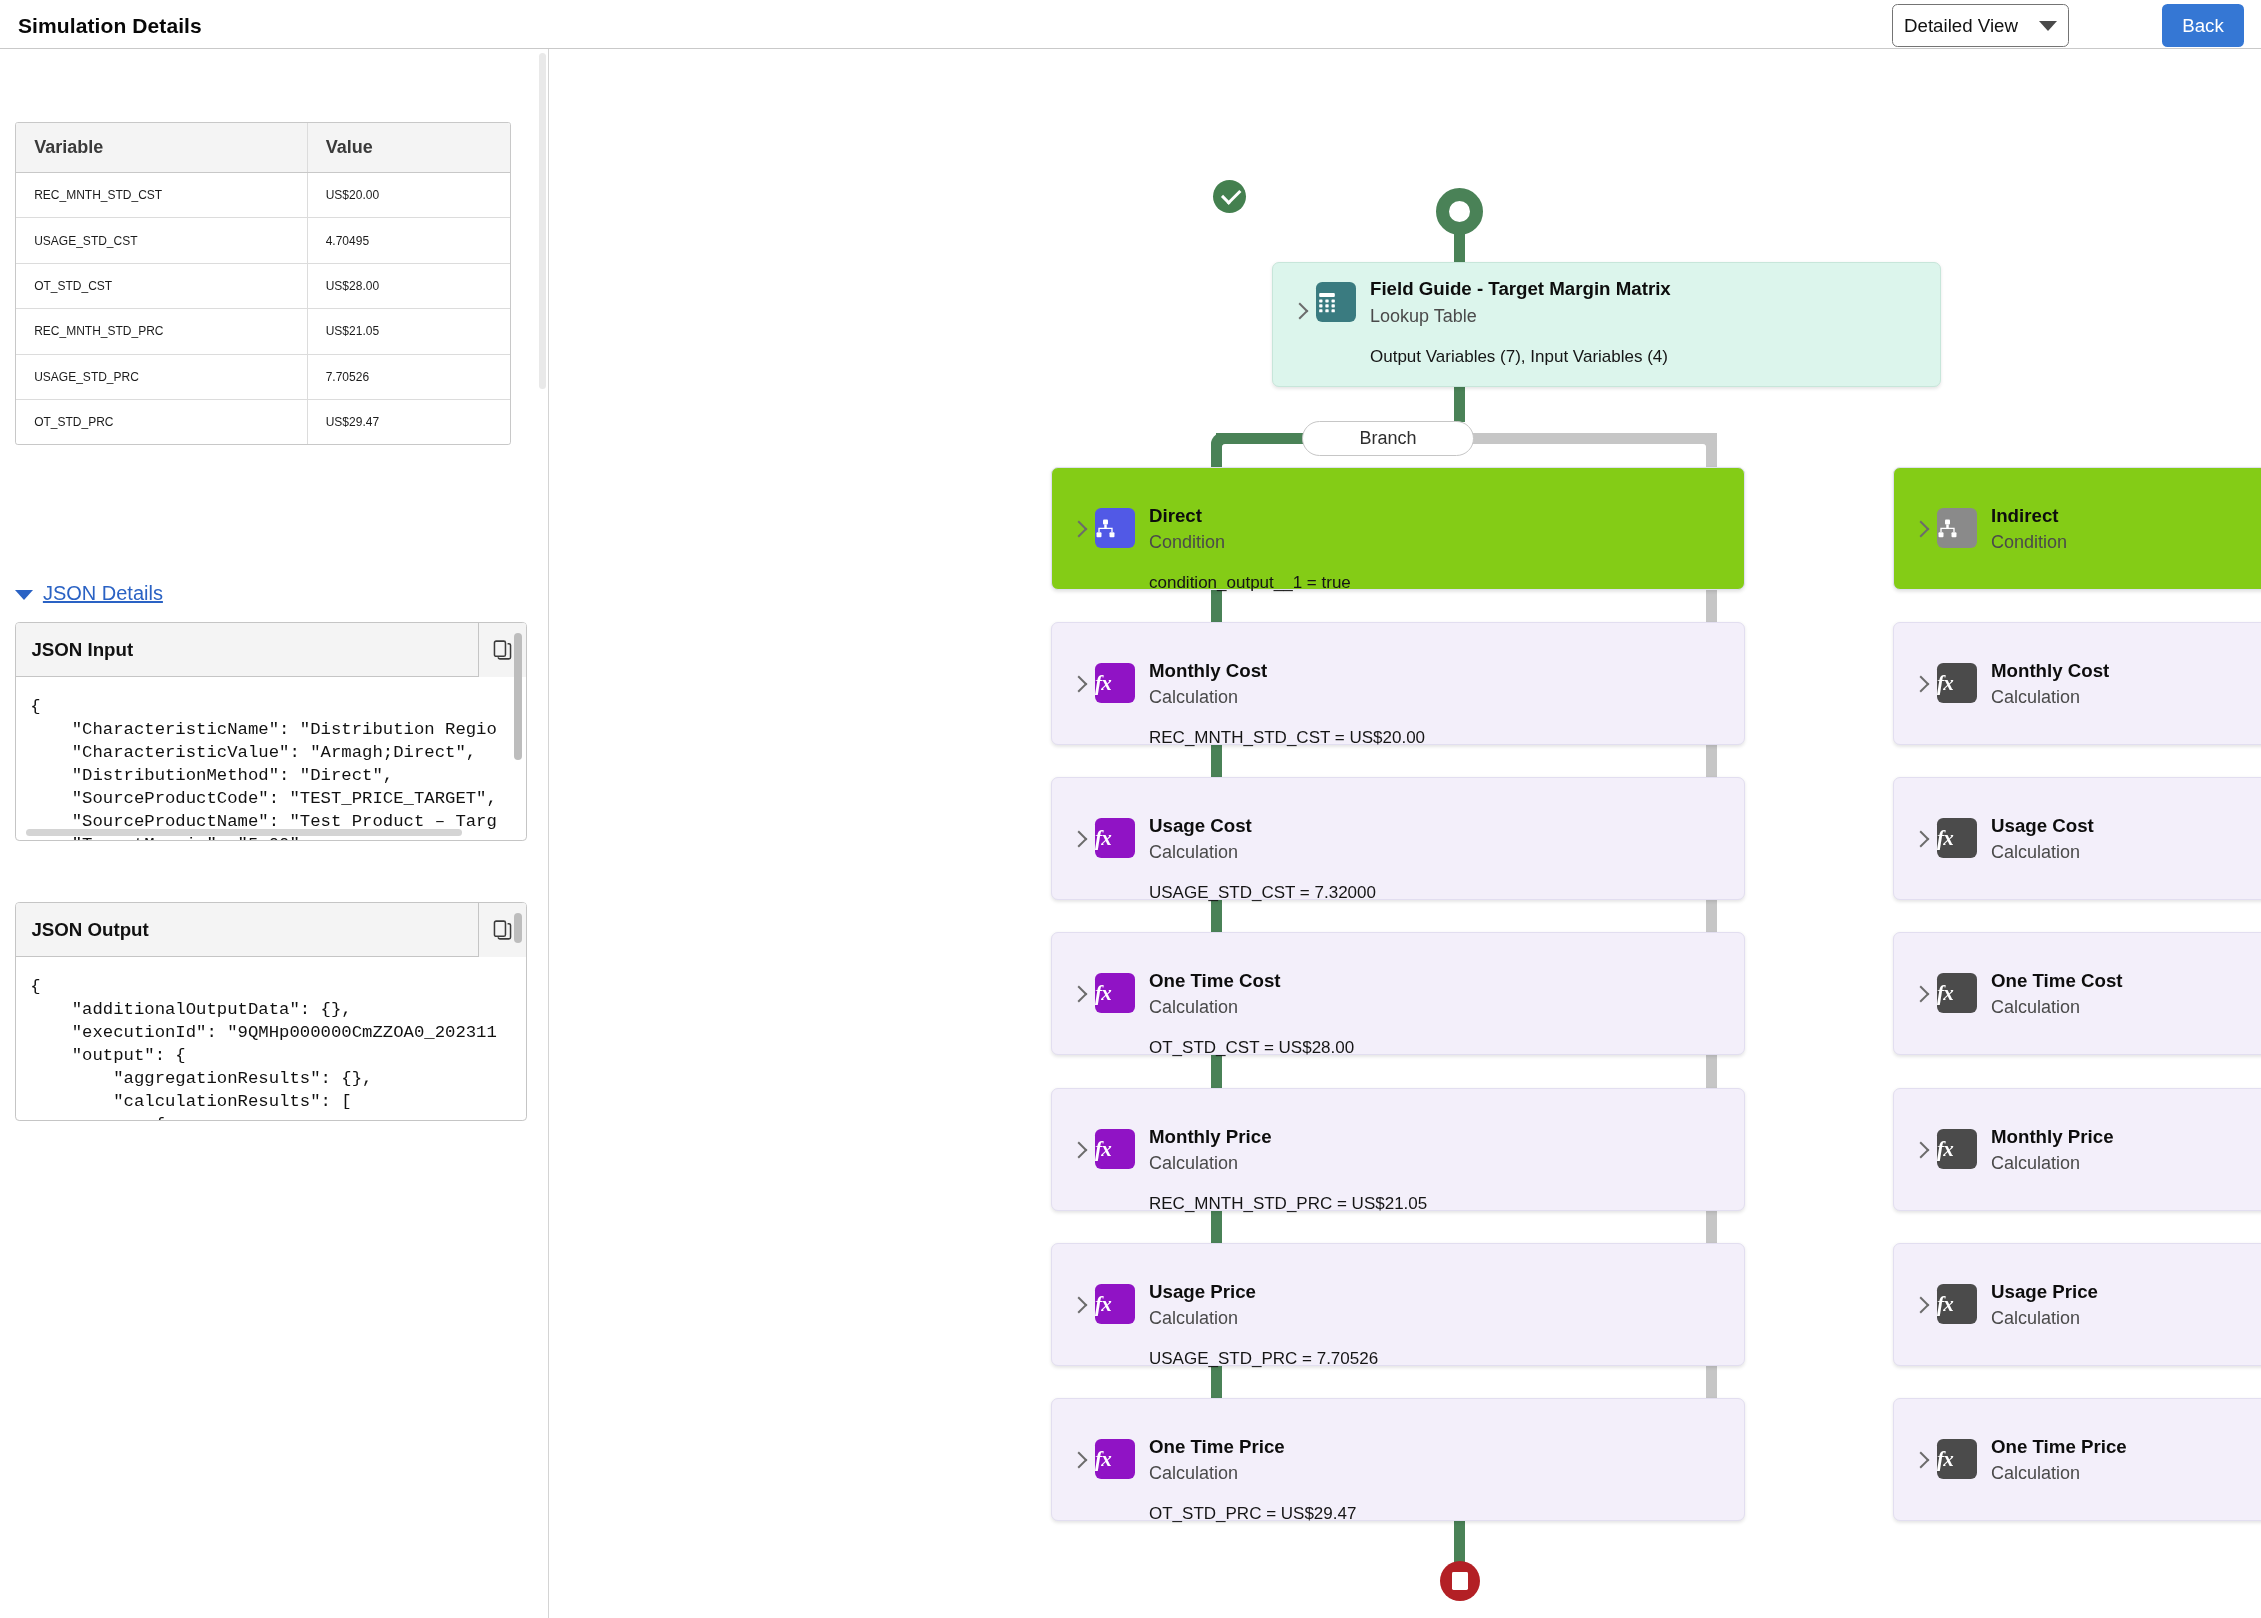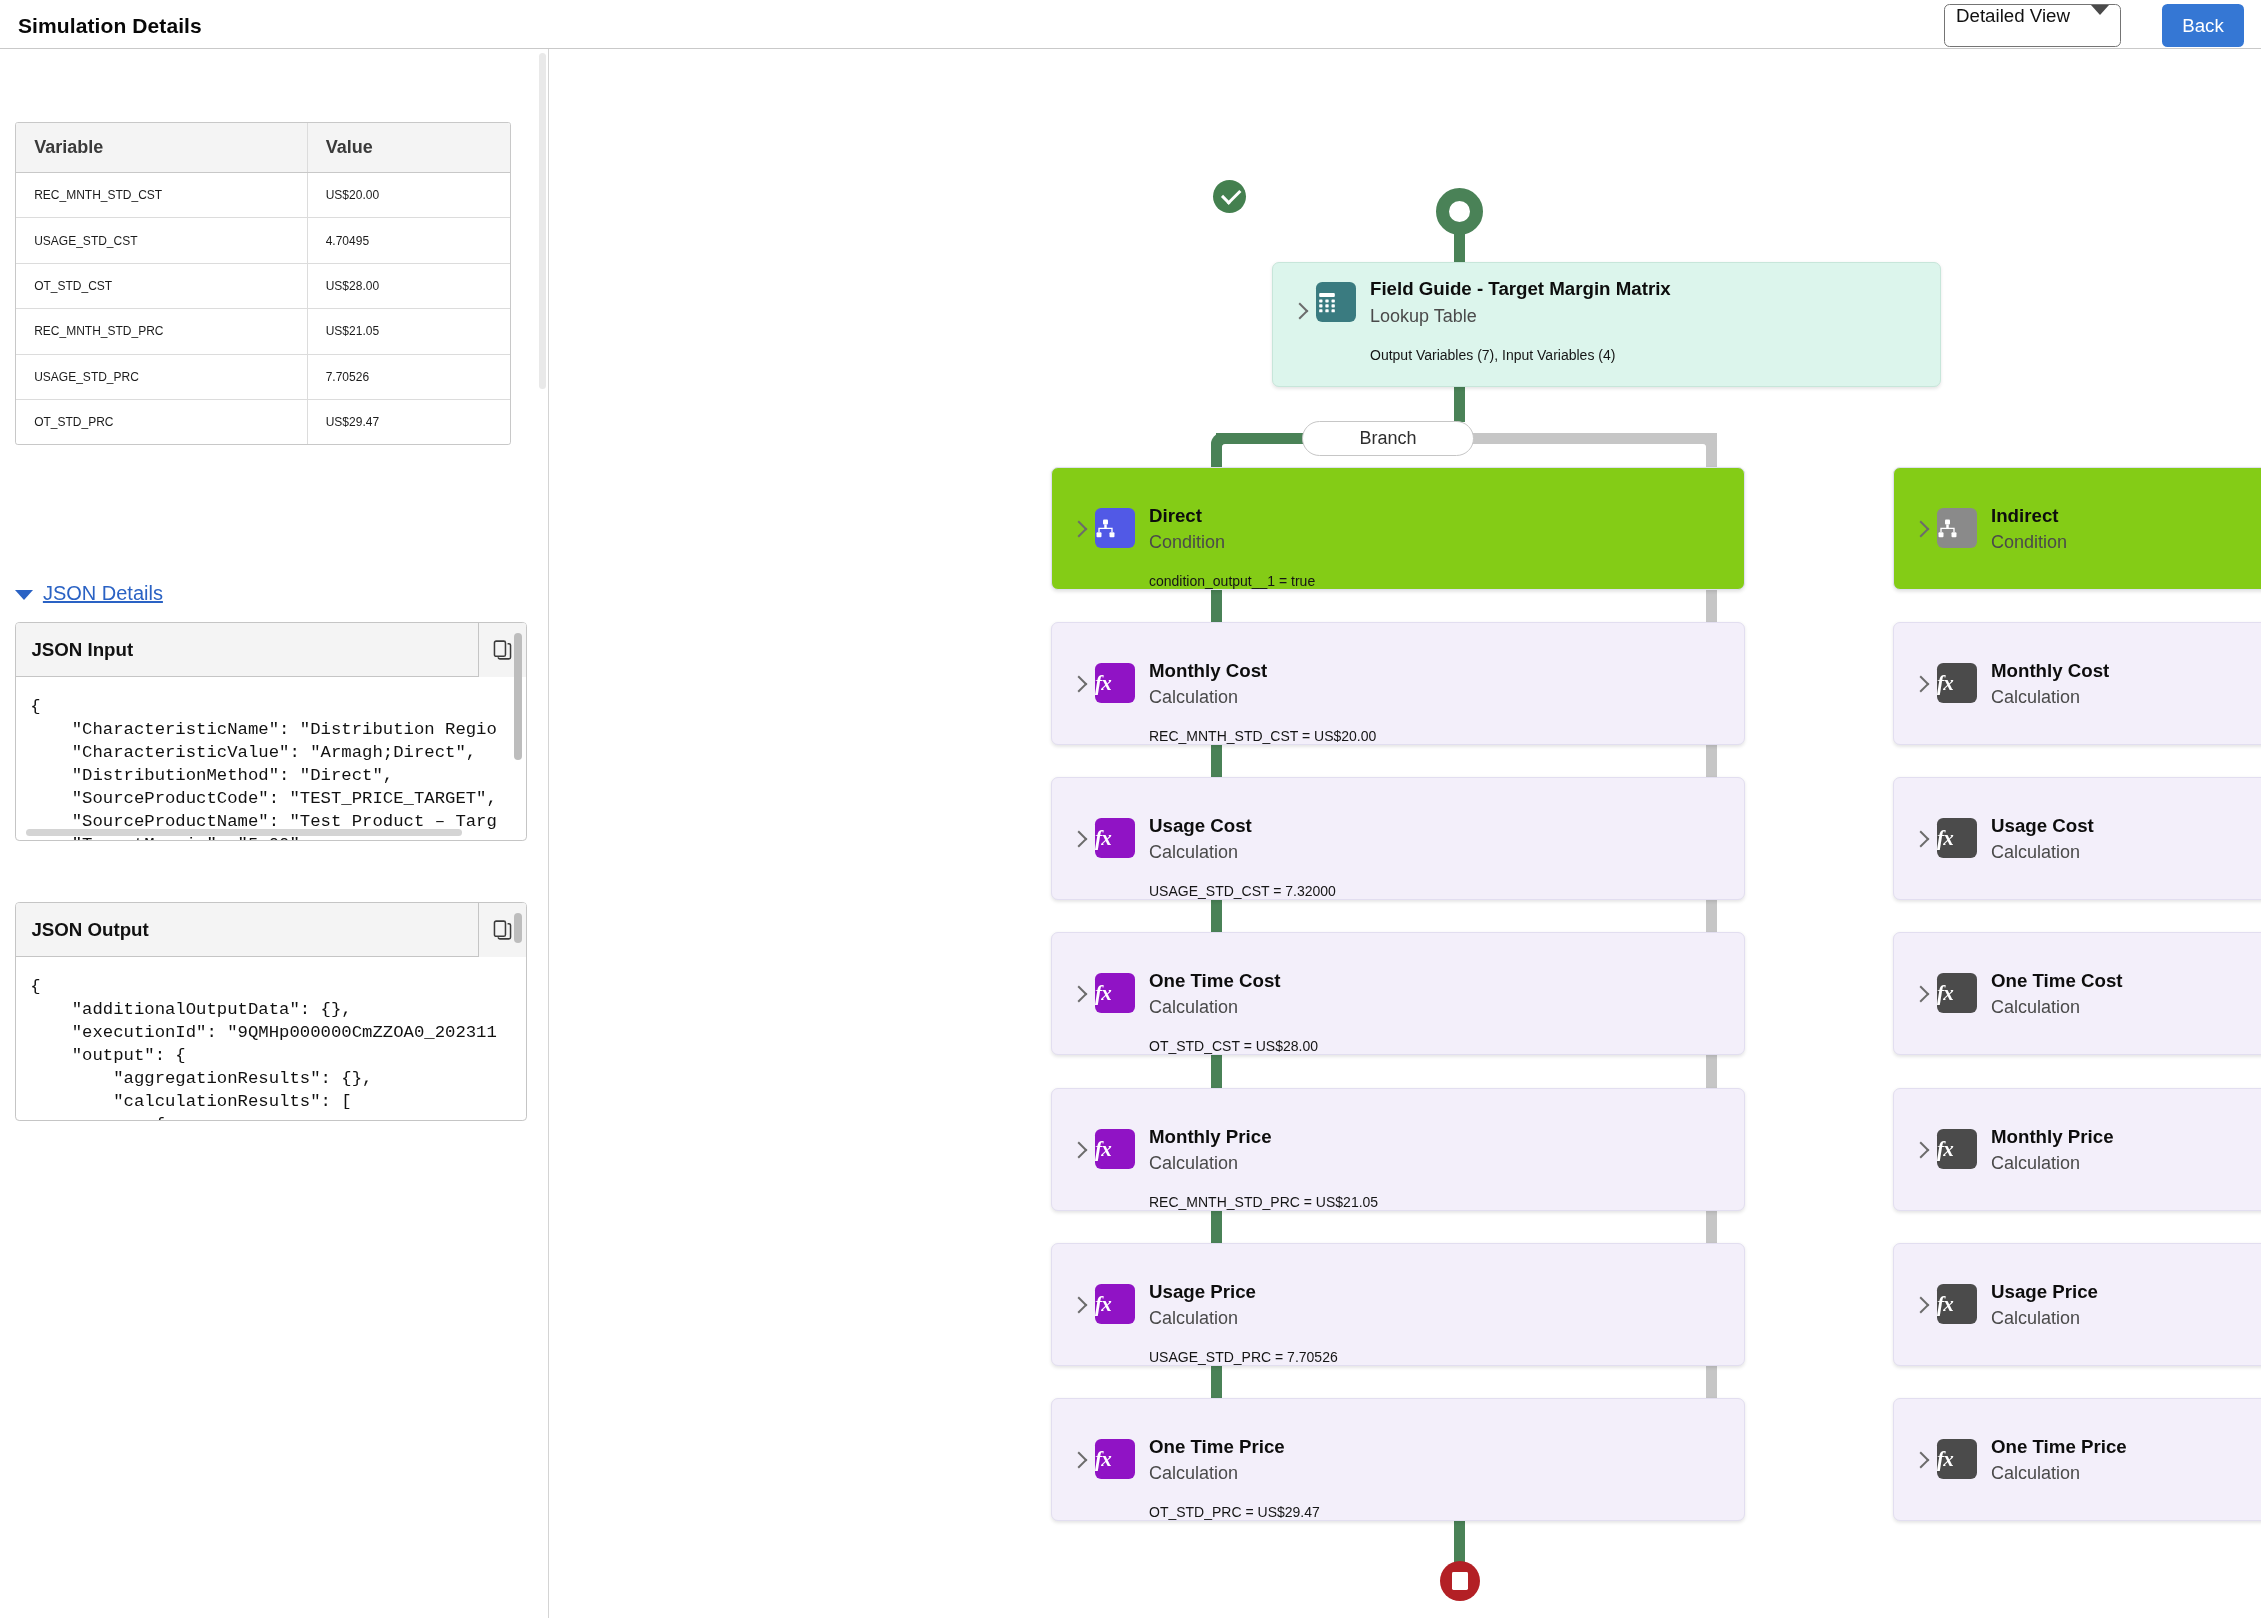--- a/index.html
+++ b/index.html
@@ -18,25 +18,25 @@
     position: absolute; left: 0; top: 0; width: 2261px; height: 49px;
     background: #ffffff;
     border-bottom: 1.4px solid #c9c9c9;
   }
   #header-title {
     position: absolute; left: 18px; top: 14px;
     font-size: 21px; font-weight: bold; color: #080808;
     letter-spacing: 0.1px;
   }
   #view-select {
-    position: absolute; left: 1944px; top: 4.2px;
+    position: absolute; left: 1892px; top: 4.2px;
     width: 177px; height: 43px;
     border: 1.4px solid #747474; border-radius: 5.5px;
     background: #fff;
-    display: flex; 
+    display: flex; align-items: center;
     padding: 0 11px;
   }
   #view-select-label { font-size: 18.7px; color: #111; }
   #view-select-caret {
     margin-left: auto;
     width: 0; height: 0;
     border-left: 9px solid transparent;
     border-right: 9px solid transparent;
     border-top: 10.4px solid #4a4a4a;
   }
@@ -256,21 +256,21 @@
   .node-title {
     position: absolute; left: 97px; top: 14px;
     font-size: 18.7px; font-weight: bold; color: #0d0d0d;
   }
   .node-sub {
     position: absolute; left: 97px; top: 40px;
     font-size: 18px; color: #4a4a4a;
   }
   .node-expr {
     position: absolute; left: 97px; top: 82px;
-    font-size: 14px; color: #151515;
+    font-size: 17px; color: #151515;
   }
   .lookup-title { top: 15.2px; }
   .lookup-sub { top: 43px; }
   .lookup-expr { top: 84px; }
 
   
   .fx {
     font-family: "Liberation Serif", serif;
     font-style: italic; font-size: 21px; font-weight: bold;
     letter-spacing: -0.7px;

